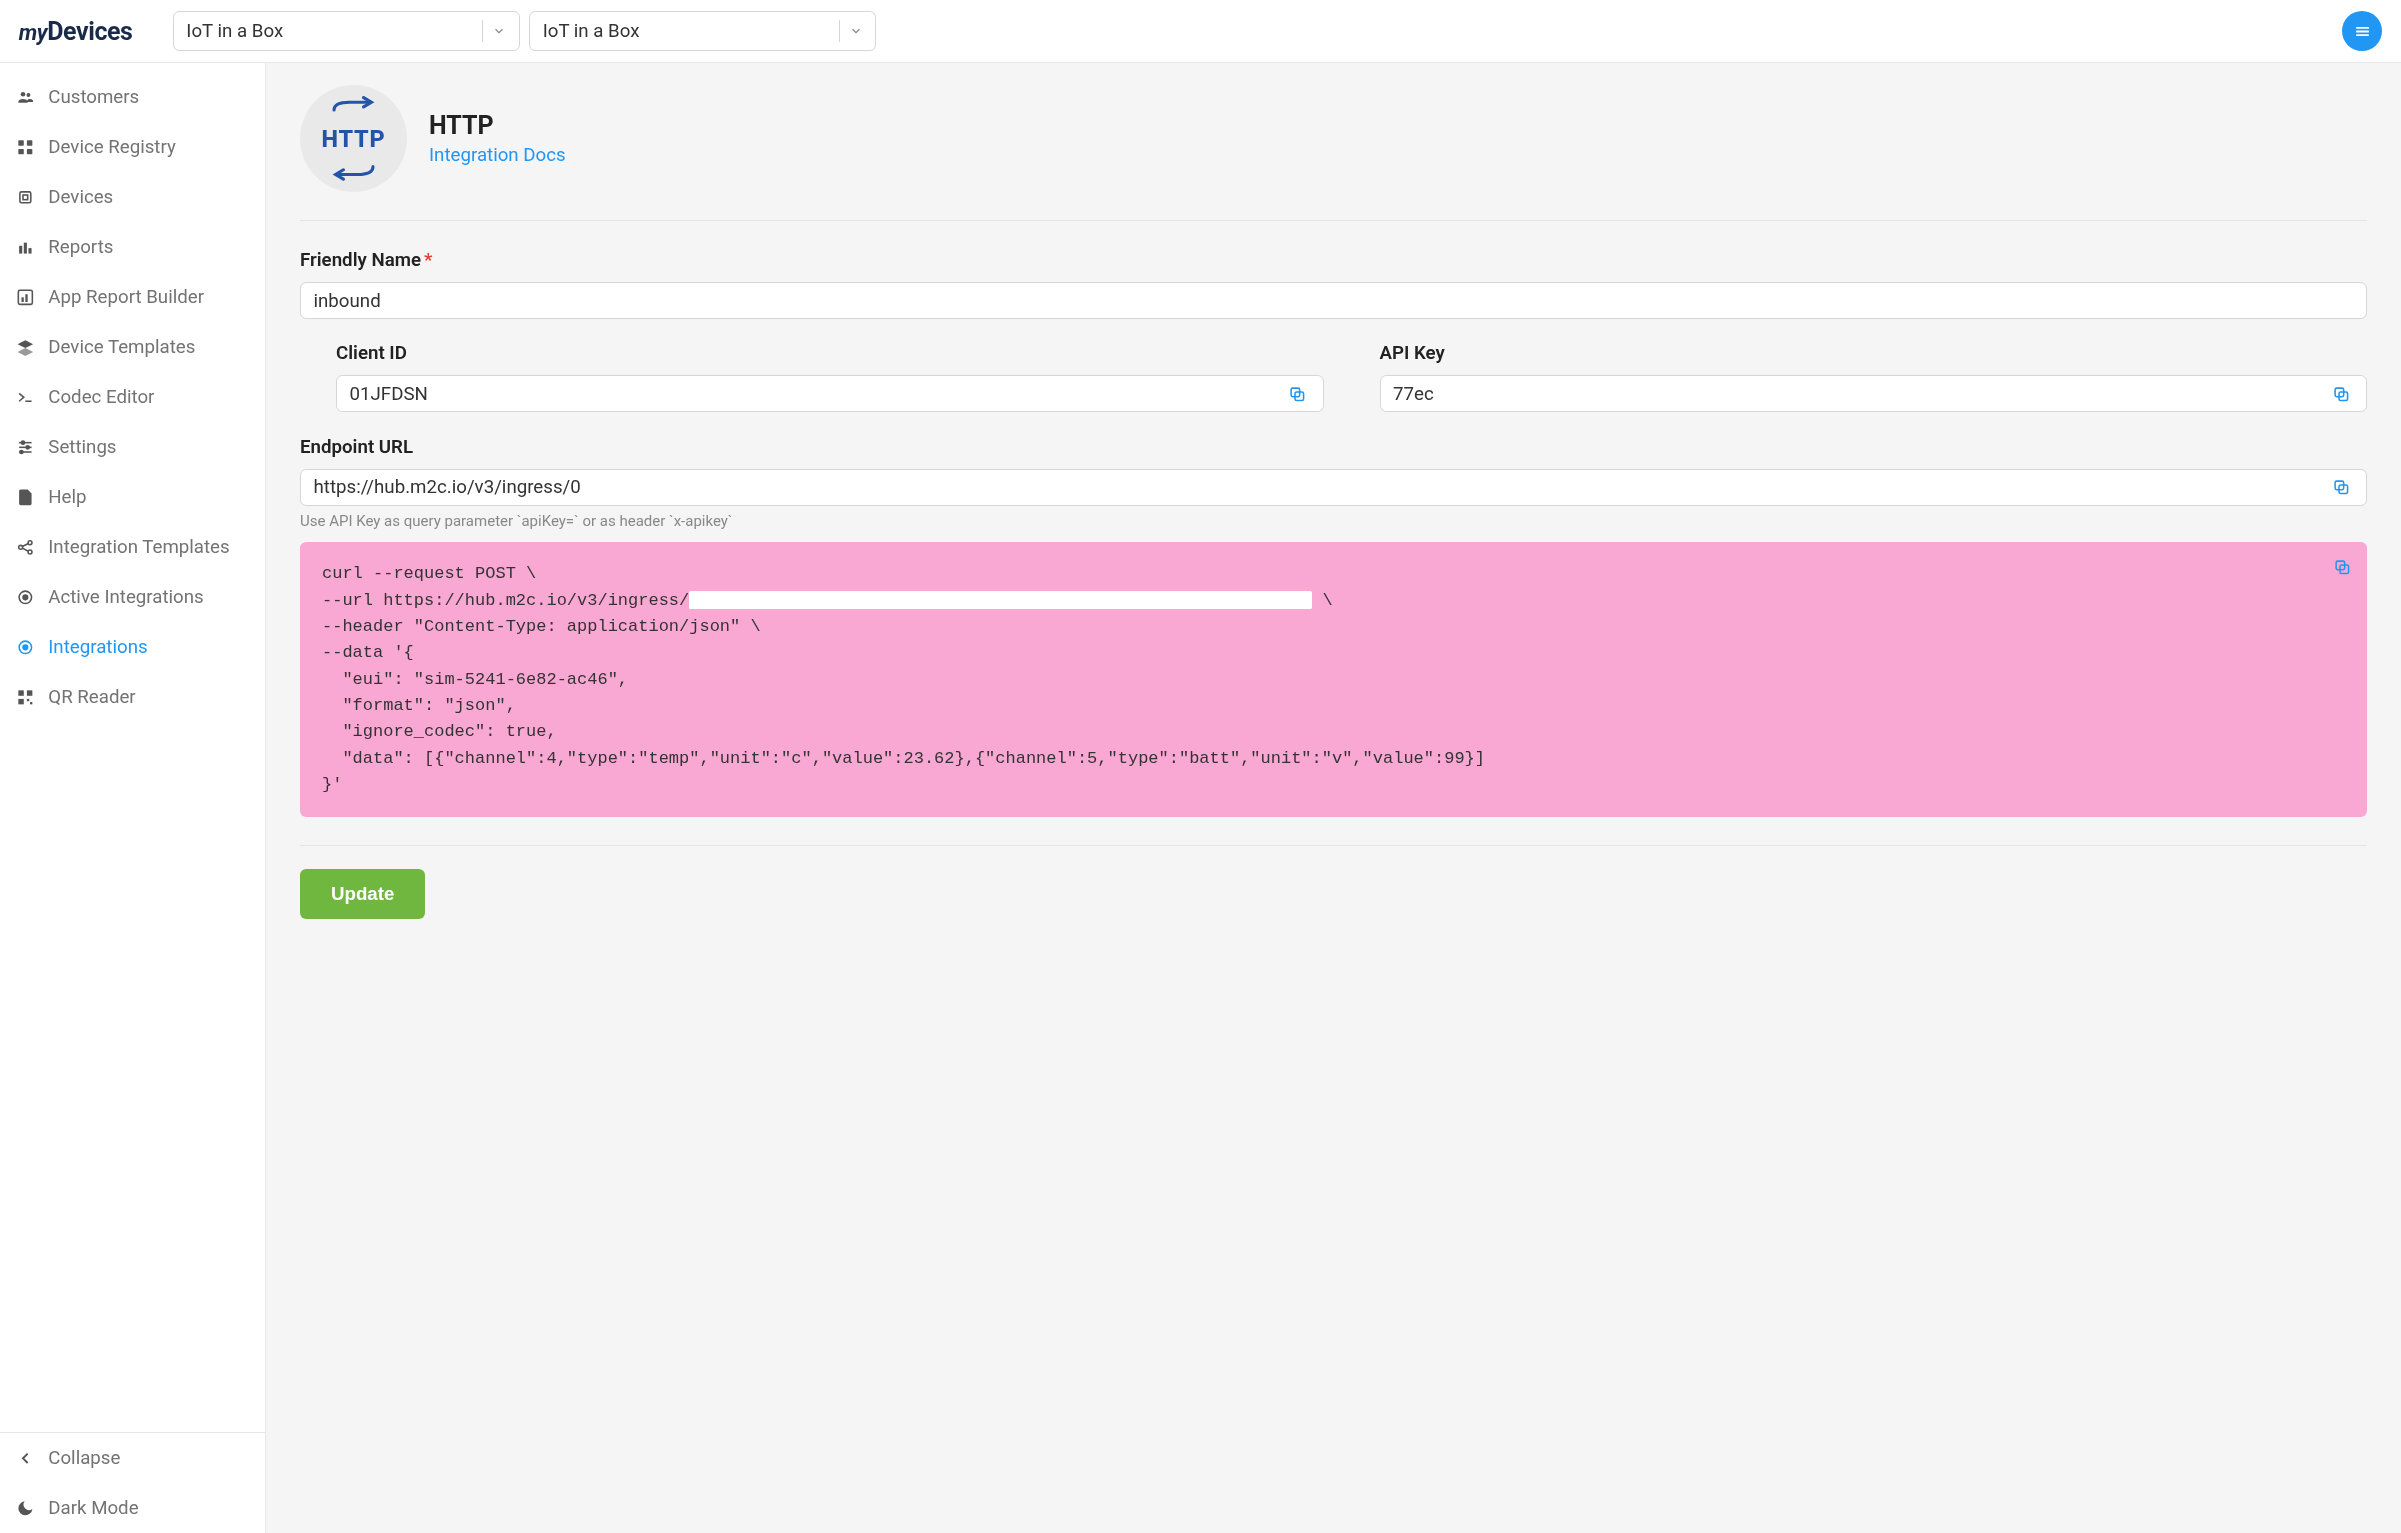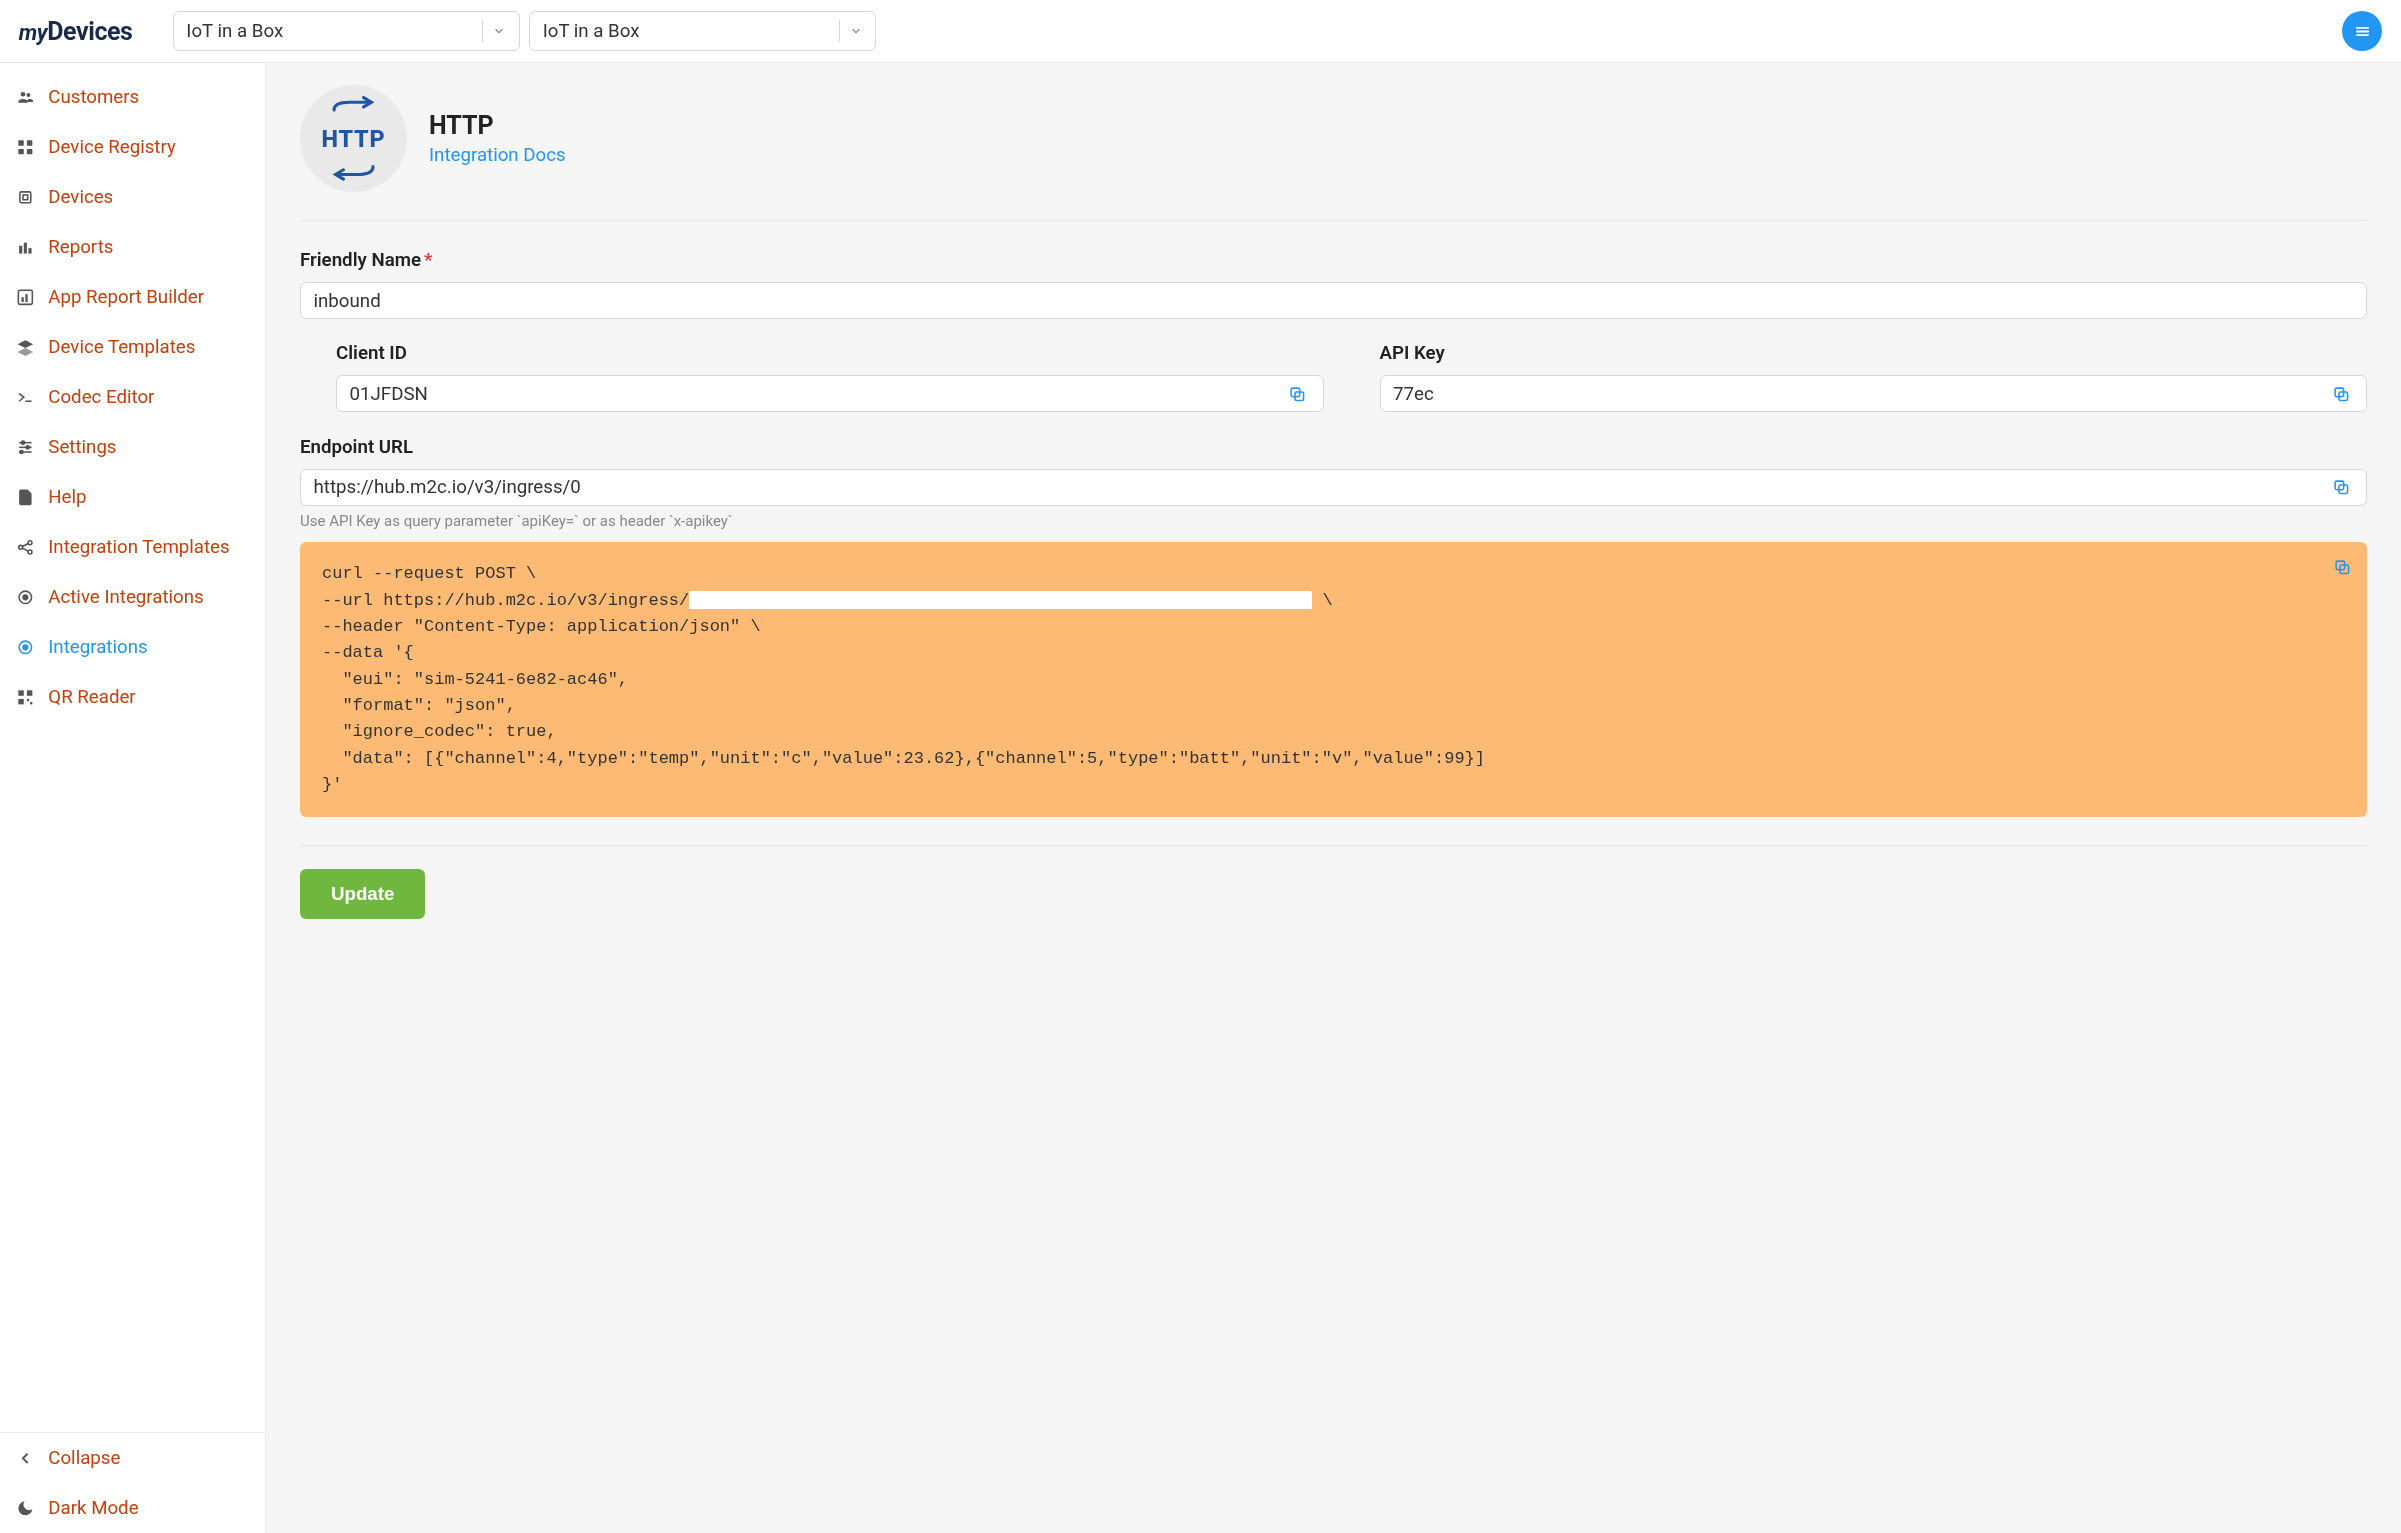--- a/index.html
+++ b/index.html
@@ -11,21 +11,21 @@
 .logo .devices { font-style: normal; font-weight: 700; }
 .select-box { position: relative; width: 347px; border: 0.8px solid #d6d6d6; border-radius: 6.2px; padding: 7.8px 12.5px; display: flex; align-items: center; justify-content: space-between; background: #fff; font-size: 18.7px; color: #333; cursor: pointer; }
 .select-box .divider { width: 0.8px; height: 22px; background: #d6d6d6; margin-left: auto; margin-right: 9.3px; }
 .chevron { width: 14px; height: 14px; }
 .spacer { flex: 1; }
 .menu-btn { width: 40px; height: 40px; border-radius: 50%; background: #2196f3; display: flex; align-items: center; justify-content: center; cursor: pointer; }
 .menu-btn svg { width: 17px; height: 17px; }
 .body { display: flex; flex: 1; min-height: 0; }
 .sidebar { width: 266px; border-right: 0.8px solid #e8e8e8; display: flex; flex-direction: column; padding-top: 9.3px; }
 .sidebar-items { flex: 1; overflow-y: auto; }
-.sidebar-item { display: flex; align-items: center; gap: 14px; padding: 14px 15.6px; font-size: 18.7px; color: #c2410c; cursor: pointer; }
+.sidebar-item { display: flex; align-items: center; gap: 14px; padding: 14px 15.6px; font-size: 18.7px; color: #737373; cursor: pointer; }
 .sidebar-item.active { color: #2196f3; }
 .sidebar-item .sicon { width: 18.7px; height: 18.7px; display: flex; align-items: center; justify-content: center; }
 .sidebar-footer { border-top: 0.8px solid #e8e8e8; }
 .main { flex: 1; background: #f5f5f5; padding: 22px 34px; overflow-y: auto; }
 .page-header { display: flex; align-items: center; gap: 15.6px; margin-bottom: 37px; }
 .back-btn { cursor: pointer; display: flex; align-items: center; }
 .page-title { font-size: 34px; font-weight: 700; color: #222; }
 .integration-header { display: flex; align-items: center; gap: 22px; padding-bottom: 28px; border-bottom: 0.8px solid #e4e4e4; margin-bottom: 28px; }
 .http-badge { width: 107px; height: 107px; border-radius: 50%; background: #e9e9e9; display: flex; flex-direction: column; align-items: center; justify-content: center; position: relative; }
 .http-badge .text { font-size: 23.4px; font-weight: 800; color: #2255aa; letter-spacing: 0.8px; }
@@ -36,21 +36,21 @@
 .form-row { margin-bottom: 23.4px; }
 .form-row-2 { display: flex; gap: 20px; margin-bottom: 23.4px; }
 .form-col { flex: 1; margin-left: 36px; }
 .label { font-size: 18.7px; font-weight: 600; color: #222; margin-bottom: 11px; display: block; }
 .label .req { color: #e53935; margin-left: 3.1px; }
 .input-wrap { position: relative; border: 0.8px solid #d6d6d6; border-radius: 6.2px; background: #fff; display: flex; align-items: center; padding: 0 12.5px; height: 37px; }
 .input-wrap input { border: none; outline: none; font-size: 18.7px; color: #333; width: 100%; background: transparent; font-family: inherit; }
 .input-wrap.readonly { background: #fff; }
 .copy-btn { cursor: pointer; display: flex; align-items: center; justify-content: center; padding: 3.1px; margin-left: 6.2px; }
 .hint { font-size: 15px; color: #888; margin-top: 6.2px; }
-.code-block { position: relative; background: #fdba74; border-radius: 6.2px; padding: 18.7px 22px; font-family: "SFMono-Regular", Consolas, "Liberation Mono", Menlo, monospace; font-size: 17px; line-height: 1.55; color: #333; white-space: pre; overflow-x: auto; margin-top: 12.5px; }
+.code-block { position: relative; background: #f9a8d4; border-radius: 6.2px; padding: 18.7px 22px; font-family: "SFMono-Regular", Consolas, "Liberation Mono", Menlo, monospace; font-size: 17px; line-height: 1.55; color: #333; white-space: pre; overflow-x: auto; margin-top: 12.5px; }
 .code-block .copy-btn { position: absolute; top: 12.5px; right: 12.5px; }
 .redact-inline { background: #fff; display: inline-block; height: 1.1em; vertical-align: middle; border-radius: 1.6px; }
 .divider-h { height: 0.8px; background: #e4e4e4; margin: 28px 0 23.4px; }
 .update-btn { background: #6fb73f; color: #fff; border: none; border-radius: 6.2px; padding: 14px 31px; font-size: 18.7px; font-weight: 600; cursor: pointer; }
 svg { display: block; }
 </style>
 </head>
 <body>
 
 <div class="app">

